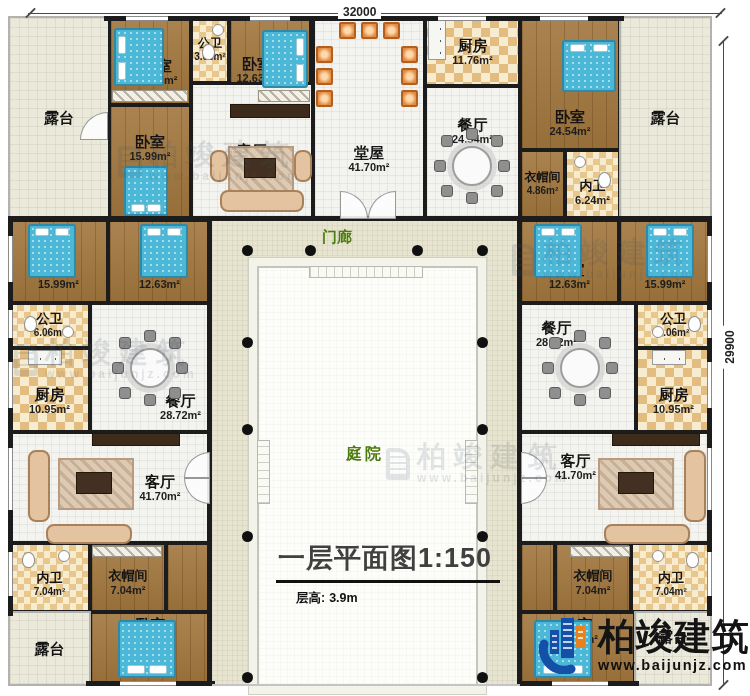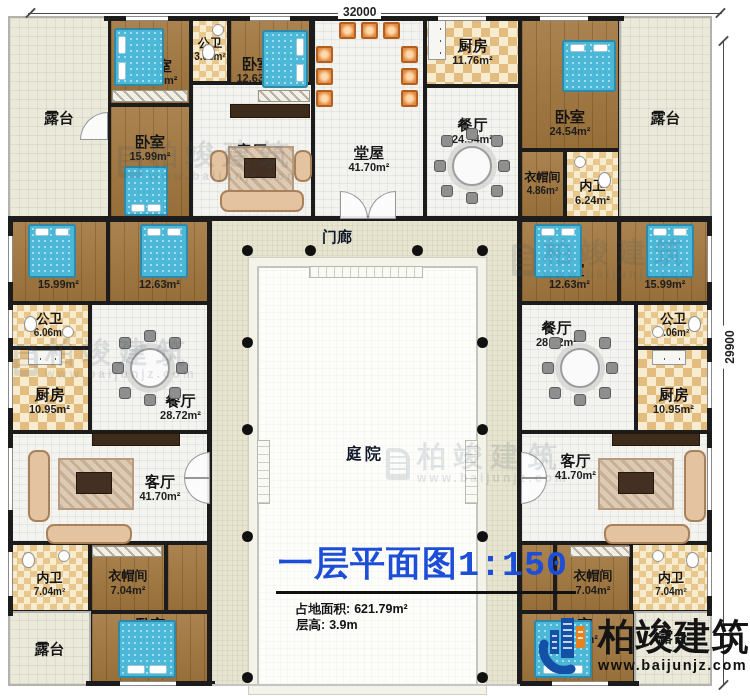--- a/index.html
+++ b/index.html
@@ -32,21 +32,21 @@
   .floor-court { background-color:#fdfdfa;
     background-image:repeating-linear-gradient(0deg, rgba(0,0,0,.022) 0 1px, transparent 1px 7px),
                      repeating-linear-gradient(90deg, rgba(0,0,0,.022) 0 1px, transparent 1px 7px); }
 
   
   .rlabel { position:relative; z-index:7; display:flex; flex-direction:column; align-items:center;
             text-align:center; line-height:1.15; }
   .rname { font-size:15px; font-weight:bold; color:#141414; white-space:nowrap; }
   .rarea { font-size:11px; font-weight:bold; color:#1d1d1d; white-space:nowrap; }
   .sm .rname { font-size:12px; } .sm .rarea { font-size:10px; }
-  .freelabel { position:absolute; z-index:7; font-weight:bold; color:#0f172a; white-space:nowrap; }
+  .freelabel { position:absolute; z-index:7; font-weight:bold; color:#4d7c0f; white-space:nowrap; }
 
   
   .wall { position:absolute; background:#1c1c1c; z-index:4; }
   .edge { position:absolute; background:#c4c4c4; z-index:4; }
   .win-h { position:absolute; height:5px; background:#fff; border-top:1px solid #8b8b8b;
            border-bottom:1px solid #8b8b8b; z-index:5; }
   .win-v { position:absolute; width:5px; background:#fff; border-left:1px solid #8b8b8b;
            border-right:1px solid #8b8b8b; z-index:5; }
   .col-dot { position:absolute; width:11px; height:11px; border-radius:50%; background:#101010; z-index:6; }
   .door { position:absolute; background:rgba(253,253,253,.9); border:1px solid #979797; z-index:5; }
@@ -96,22 +96,22 @@
   .wm-url { font-size:12px; font-weight:700; letter-spacing:3px; }
 
   
   .dim-h { position:absolute; left:28px; top:13px; width:694px; border-top:1px solid #4a4a4a; z-index:8; }
   .dim-v { position:absolute; left:723px; top:40px; height:646px; border-left:1px solid #4a4a4a; z-index:8; }
   .dim-label { position:absolute; font-size:12px; font-weight:bold; color:#222; background:#fff; padding:0 5px; }
   .tick { position:absolute; width:13px; border-top:2px solid #4a4a4a; transform:rotate(-45deg); z-index:8; }
 
   
   .tb { position:absolute; left:276px; top:540px; z-index:10; }
-  .tb-title { font-size:35px; font-weight:900; color:#1d4ed8; letter-spacing:1px;
-              border-bottom:3px solid #111; padding:0 8px 4px 2px; white-space:nowrap;font-family:Liberation Mono, monospace; }
+  .tb-title { font-size:27px; font-weight:900; color:#404040; letter-spacing:1px;
+              border-bottom:3px solid #111; padding:0 8px 4px 2px; white-space:nowrap; }
   .tb-stats { margin:8px 0 0 20px; font-size:12.5px; font-weight:700; color:#111; line-height:15.5px; }
 
   
   .logo { position:absolute; left:538px; top:616px; display:flex; align-items:center; gap:8px; z-index:20; }
   .logo-name { font-size:37px; font-weight:900; color:#141414; letter-spacing:1px; line-height:1; }
   .logo-url { font-size:14.5px; font-weight:800; color:#111; letter-spacing:1.5px; margin-top:2px; }
 </style>
 </head>
 <body>
 
@@ -524,21 +524,20 @@
     <b class="wm-glyph"></b>
     <span class="wm-body">
         <span class="wm-text">柏竣建筑</span>
     <span class="wm-url">www.baijunjz.com</span>
       </span>
     </div>
 
   <div class="tb">
     <div class="tb-title"><span>一层平面图</span><span>1:150</span></div>
     <div class="tb-stats">
-      <div><span>占地面积:</span><span style="padding-left:4px">621.79m²</span></div>
       <div><span>层高:</span><span style="padding-left:4px">3.9m</span></div>
     </div>
   </div>
 
   <div class="logo">
     <svg width="52" height="58" viewBox="0 0 52 58">
       <path d="M6 28 a21 21 0 0 0 27 25" stroke="#1550a8" stroke-width="9" fill="none" stroke-linecap="round"></path>
       <rect x="12" y="14" width="9" height="24" fill="#1550a8"></rect>
       <rect x="23" y="2" width="13" height="40" fill="#1550a8"></rect>
       <rect x="38" y="10" width="9" height="22" fill="#e8821e"></rect>

